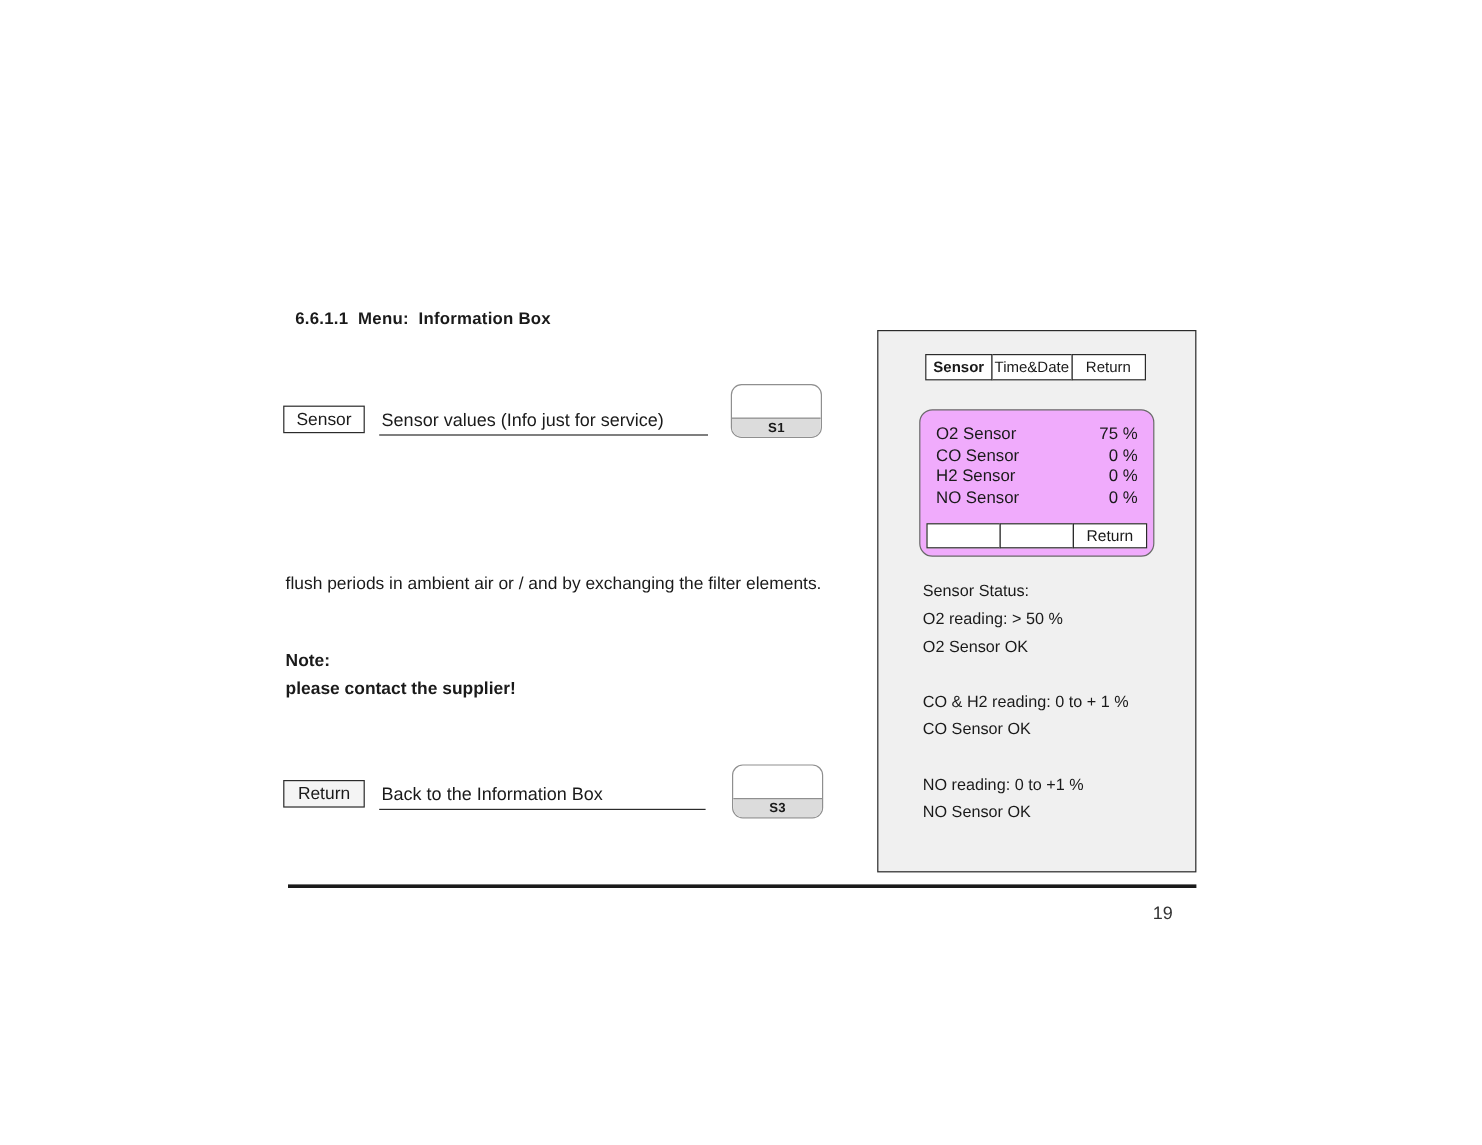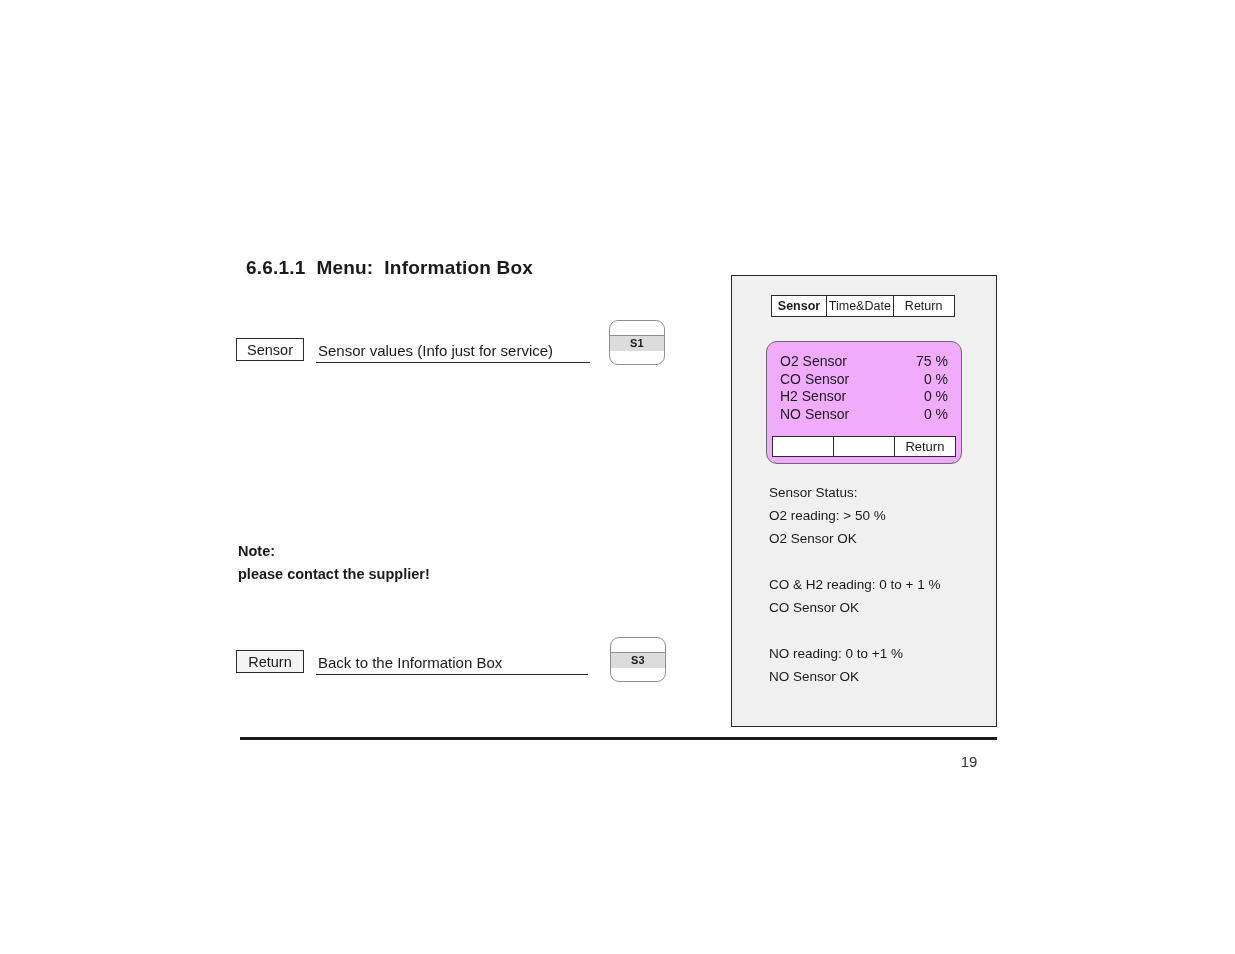--- a/index.html
+++ b/index.html
@@ -17,21 +17,21 @@
     -webkit-font-smoothing: antialiased;
   }
 
   .page { position: absolute; inset: 0; }
 
   
   .section-heading {
     position: absolute;
     left: 246px;
     top: 257px;
-    font-size: 19px;
+    font-size: 14px;
     font-weight: bold;
     letter-spacing: 0.2px;
     white-space: pre;
   }
 
   
   .key-row { position: absolute; display: flex; align-items: flex-start; }
   .key-row.row-sensor { left: 236px; top: 338px; }
   .key-row.row-return { left: 236px; top: 650px; }
 
@@ -60,29 +60,29 @@
     height: 25px;
     display: flex;
     align-items: flex-end;
     text-align: right;
   }
   .row-return .key-desc { width: 272px; }
 
   
   .sbutton {
     position: absolute;
-    width: 56px;
+    width: 76px;
     height: 45px;
     border: 1.4px solid #8f8f8f;
     border-radius: 9px;
     background: #ffffff;
     box-sizing: border-box;
     display: flex;
     flex-direction: column;
-    justify-content: center;
+    justify-content: flex-end;
     overflow: hidden;
   }
   .sbutton .cap {
     height: 15px;
     background: #dcdcdc;
     border-top: 1.2px solid #8f8f8f;
     display: flex;
     align-items: center;
     justify-content: center;
     font-size: 11px;
@@ -226,20 +226,21 @@
   <div class="key-row row-sensor">
     <div class="key-box">Sensor</div>
     <div class="key-desc">Sensor  values (Info just for service)</div>
   </div>
 
   <div class="sbutton s1">
     <div class="cap">S1</div>
   </div>
 
   <div class="body-text para1">
+    <div class="line">flush periods in ambient air or / and by exchanging the filter elements.</div>
   </div>
 
   <div class="body-text note">
     <div class="line">Note:</div>
     <div class="line">please contact the supplier!</div>
   </div>
 
   <div class="key-row row-return">
     <div class="key-box shaded">Return</div>
     <div class="key-desc">Back to the Information Box</div>

